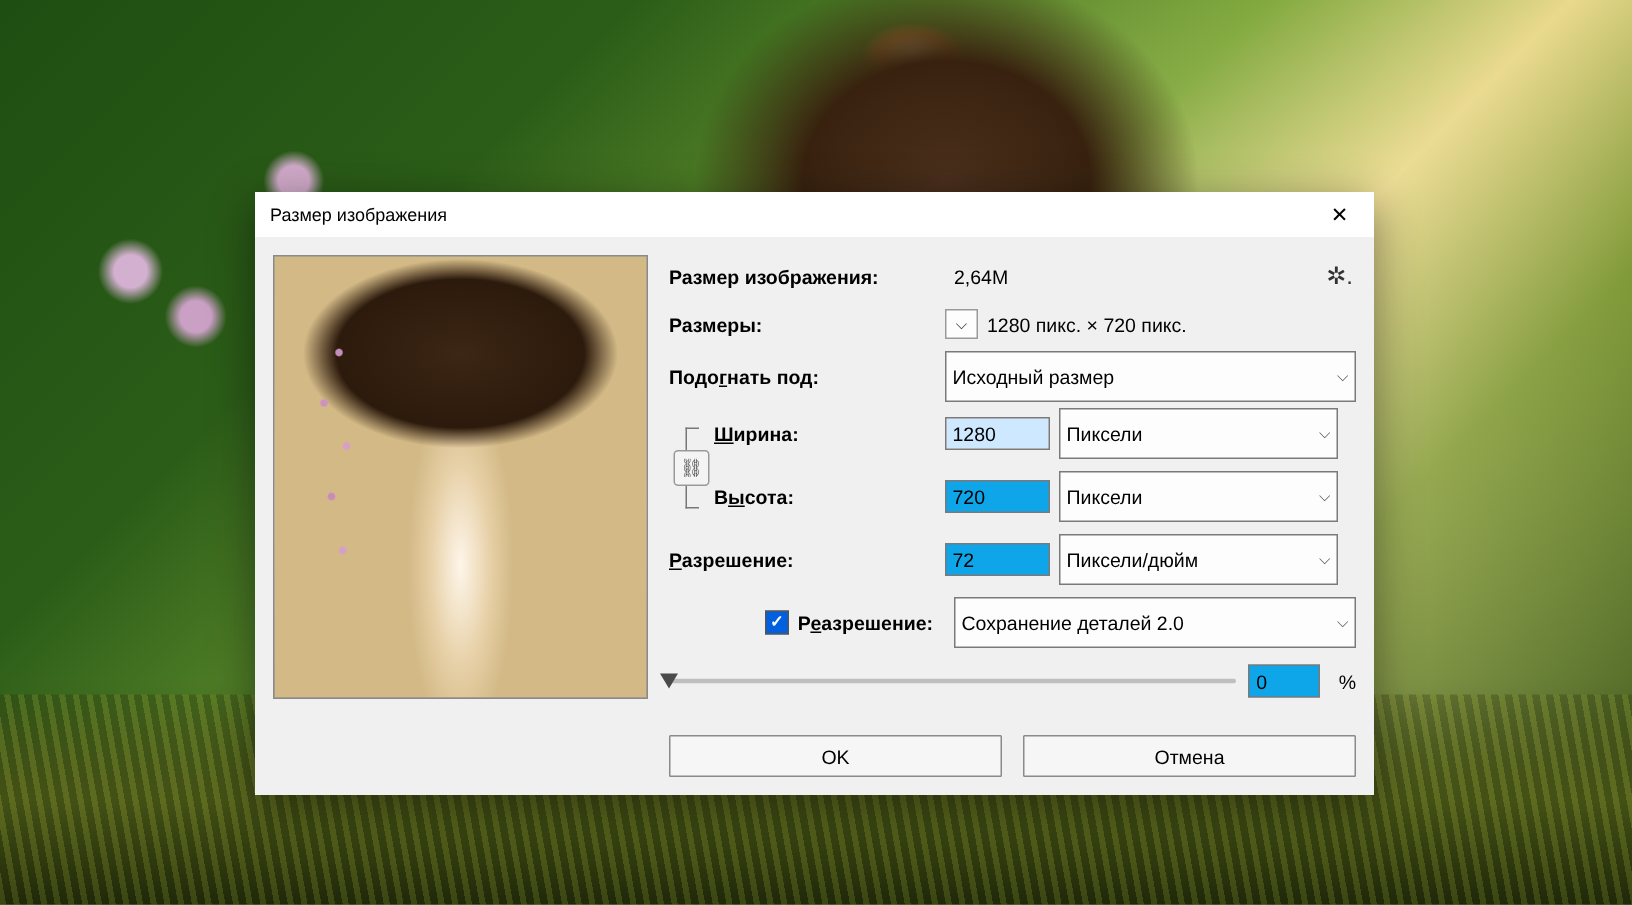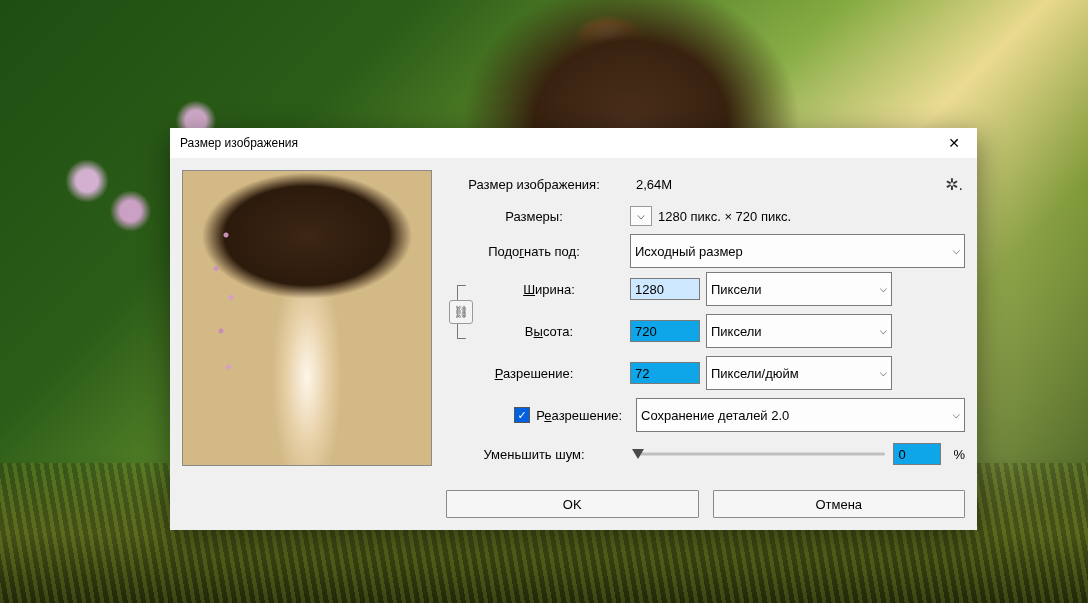--- a/index.html
+++ b/index.html
@@ -33,21 +33,21 @@
     background:
       repeating-linear-gradient(80deg, rgba(120,130,40,0.35) 0 4px, rgba(40,50,10,0.3) 4px 9px),
       linear-gradient(0deg, #1b2408 0%, #4f5e1a 50%, rgba(79,94,26,0) 100%);
   }
 
   
   .dialog {
     position: absolute;
     left: 170px;
     top: 128px;
-    width: 807px;
+    width: 746px;
     box-shadow: 0 8px 28px rgba(0,0,0,0.45);
     background: #f0f0f0;
   }
   .titlebar {
     height: 30px;
     background: #ffffff;
     display: flex;
     align-items: center;
     padding-left: 10px;
     font-size: 12px;
@@ -105,22 +105,23 @@
   }
 
   .row {
     display: flex;
     align-items: center;
     min-height: 28px;
     margin-bottom: 4px;
   }
   .lbl {
     width: 176px;
-    text-align: center;
+    text-align: left;
     padding-right: 8px;
+    font-weight: bold;
   }
   .lbl .u { text-decoration: underline; }
   .val-static { padding-left: 6px; }
 
   .gear {
     margin-left: auto;
     font-size: 16px;
     color:#333;
     padding-right:2px;
   }
@@ -372,21 +373,20 @@
             <span>Р</span><span class="u">е</span><span>азрешение:</span>
           </span>
         </div>
         <div class="select resample-select">
           <span>Сохранение деталей 2.0</span>
           <span class="caret">⌵</span>
         </div>
       </div>
 
       <div class="row slider-row">
-        <div class="lbl">Уменьшить шум:</div>
         <div class="slider">
           <div class="slider-track"></div>
           <div class="slider-thumb"></div>
         </div>
         <input type="text" class="noisebox" value="0" style="">
         <span class="pct">%</span>
       </div>
 
       <div class="btnbar">
         <div class="btn">

